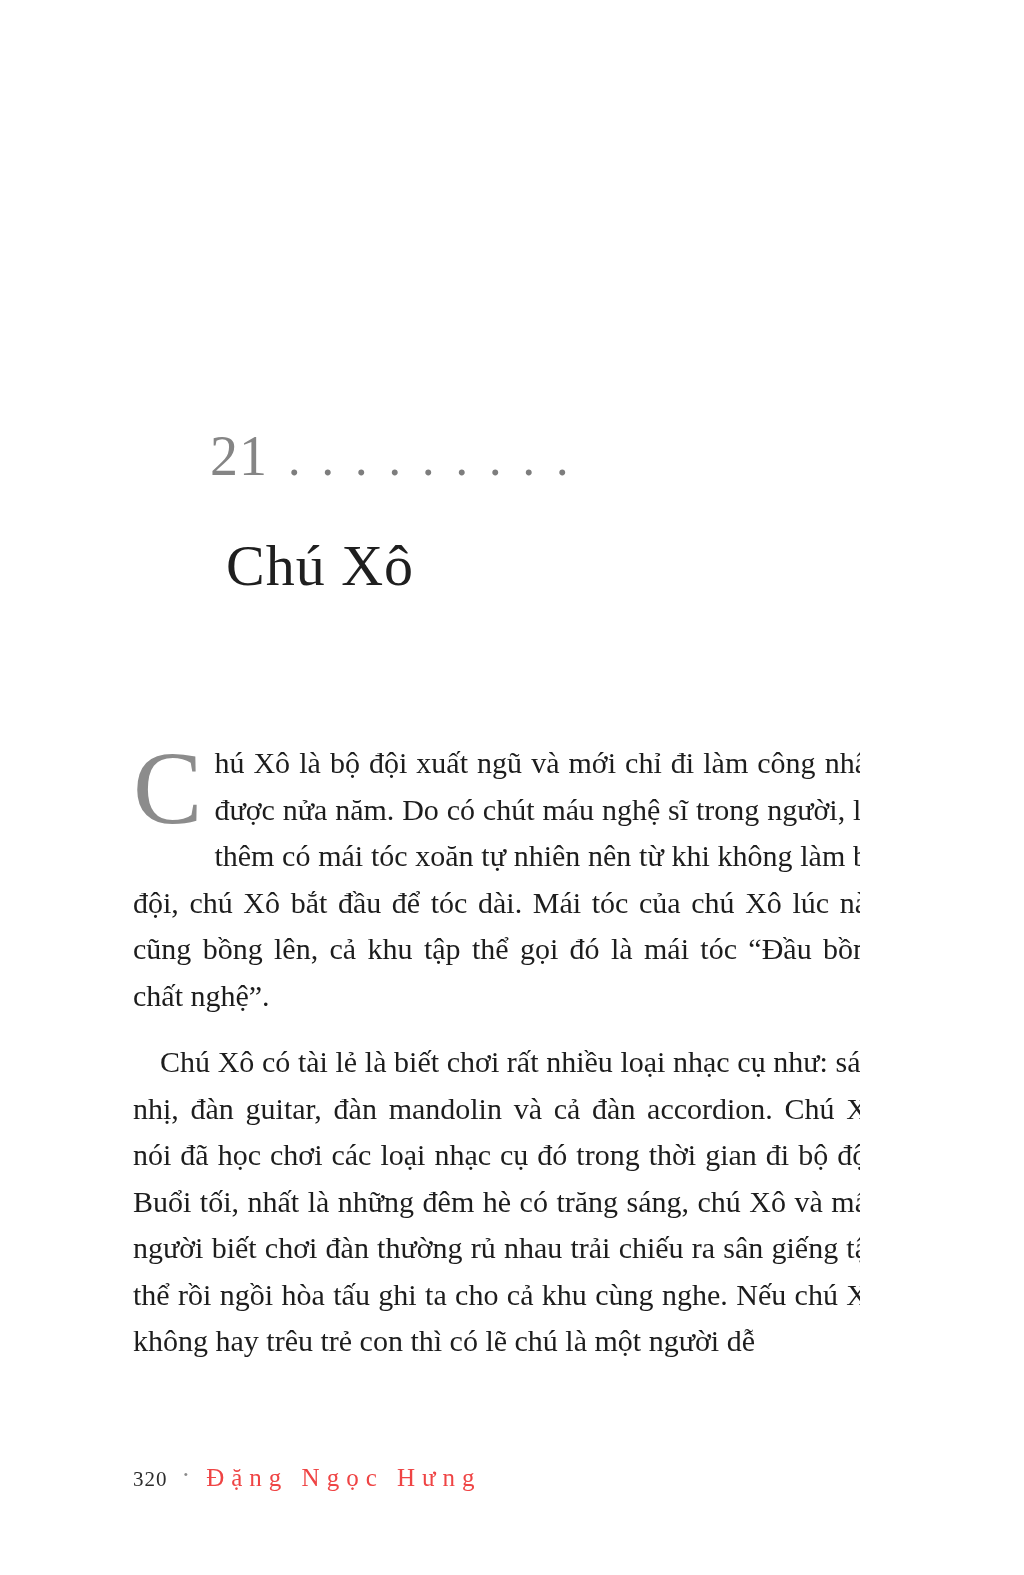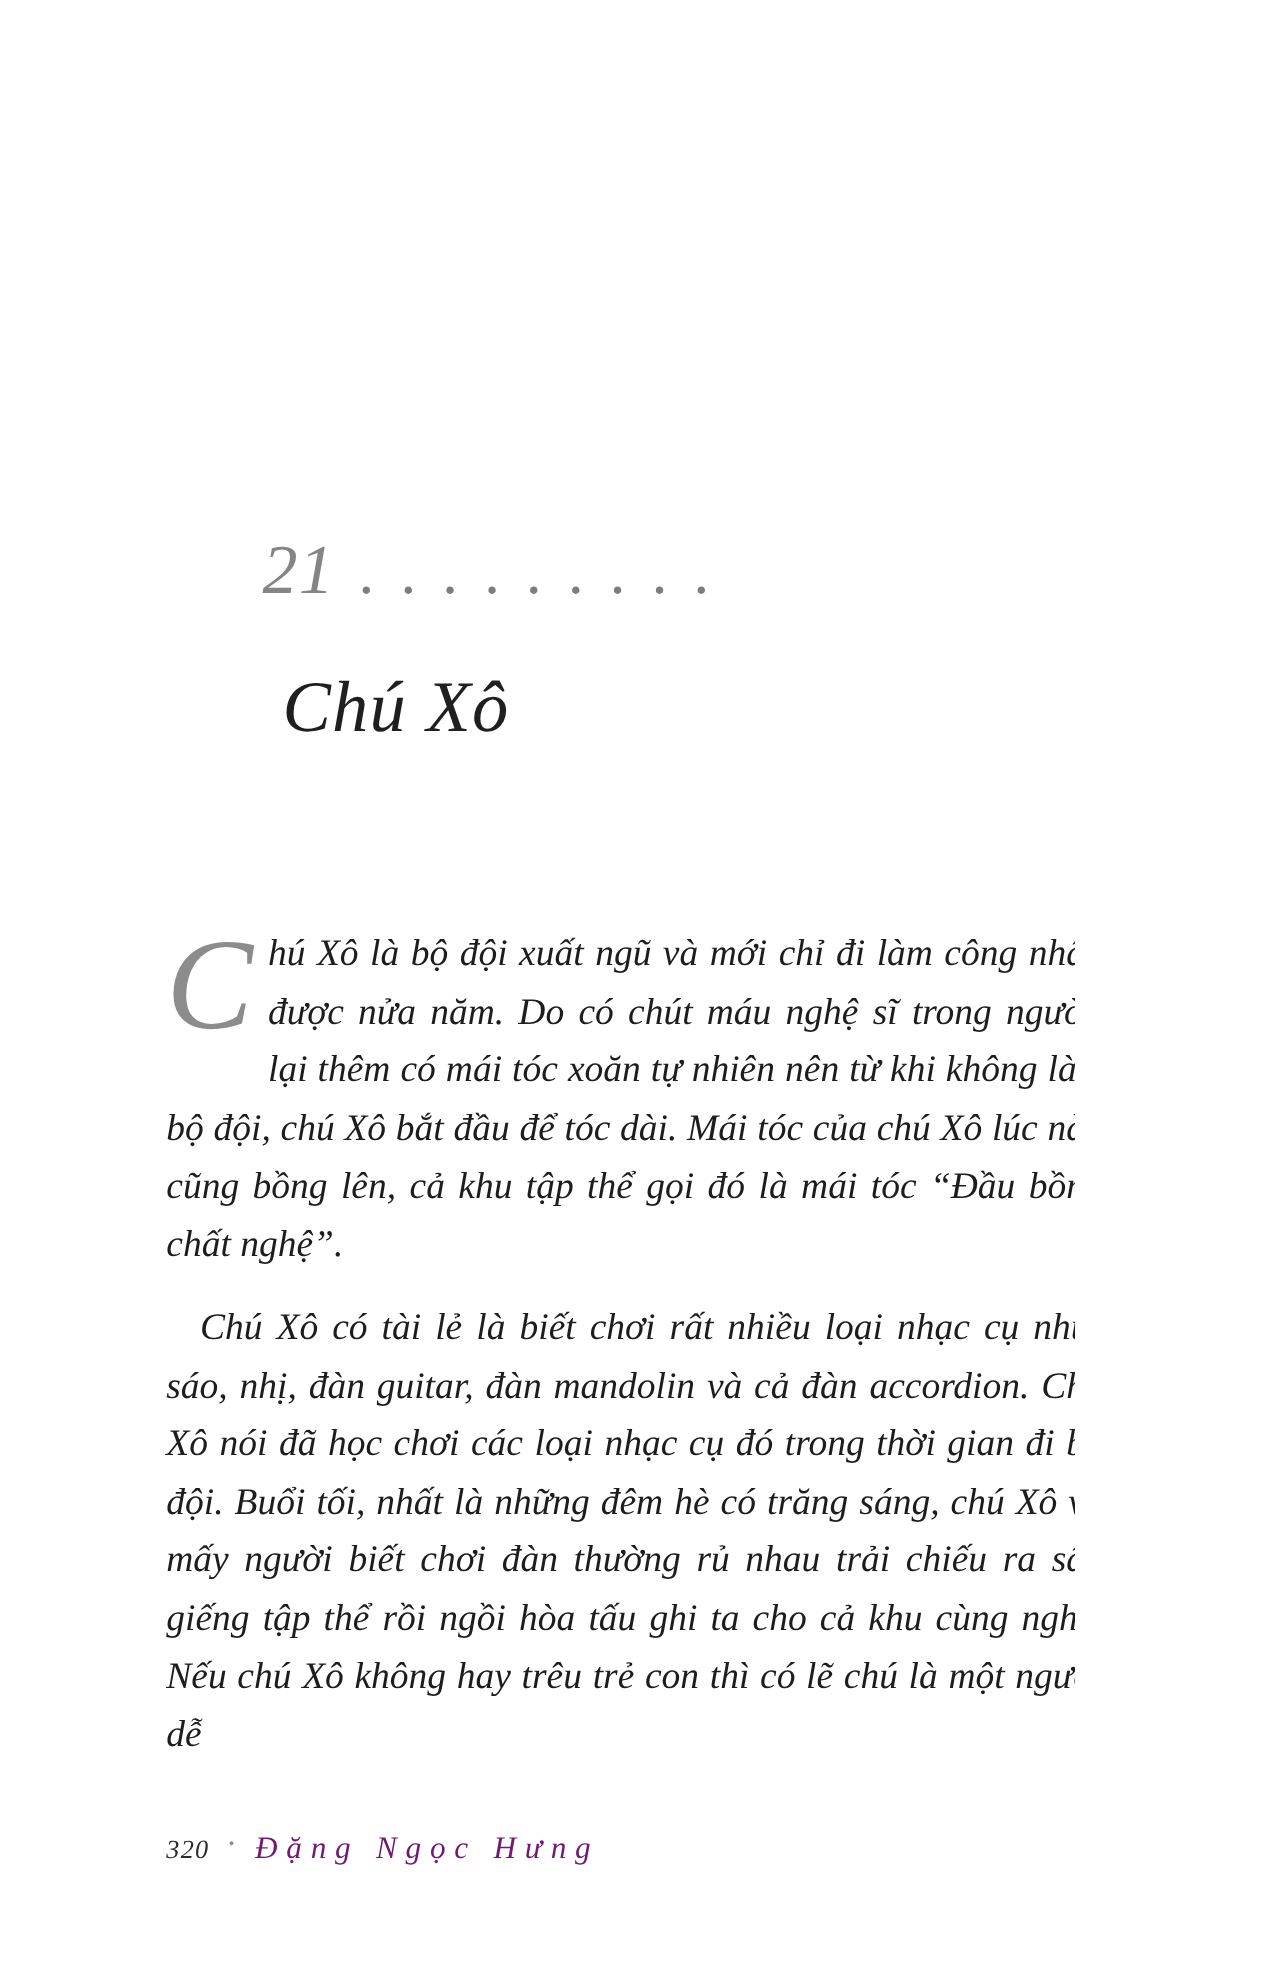--- a/index.html
+++ b/index.html
@@ -8,21 +8,20 @@
     background: #ffffff;
   }
   .page {
     position: relative;
     width: 860px;
     height: 1575px;
     background: #ffffff;
     font-family: "Liberation Serif", "DejaVu Serif", serif;
     color: #1d1d1d;
     overflow: hidden;
-    font-style: italic;
   }
   .chapter-head {
     position: absolute;
     left: 210px;
     top: 424px;
     white-space: nowrap;
     color: #858585;
   }
   .ch-num {
     font-size: 56px;
@@ -84,21 +83,21 @@
   .sep {
     display: inline-block;
     margin: 0 16px 0 14px;
     font-size: 26px;
     color: #8a8a8a;
     vertical-align: 3px;
   }
   .author {
     font-size: 25px;
     letter-spacing: 7px;
-    color: #701a75;
+    color: #ef4444;
   }
 </style>
 </head>
 <body>
 
 <div class="page">
 
   <div class="chapter-head">
     <span class="ch-num">21</span><span class="ch-dots">.........</span>
   </div>

